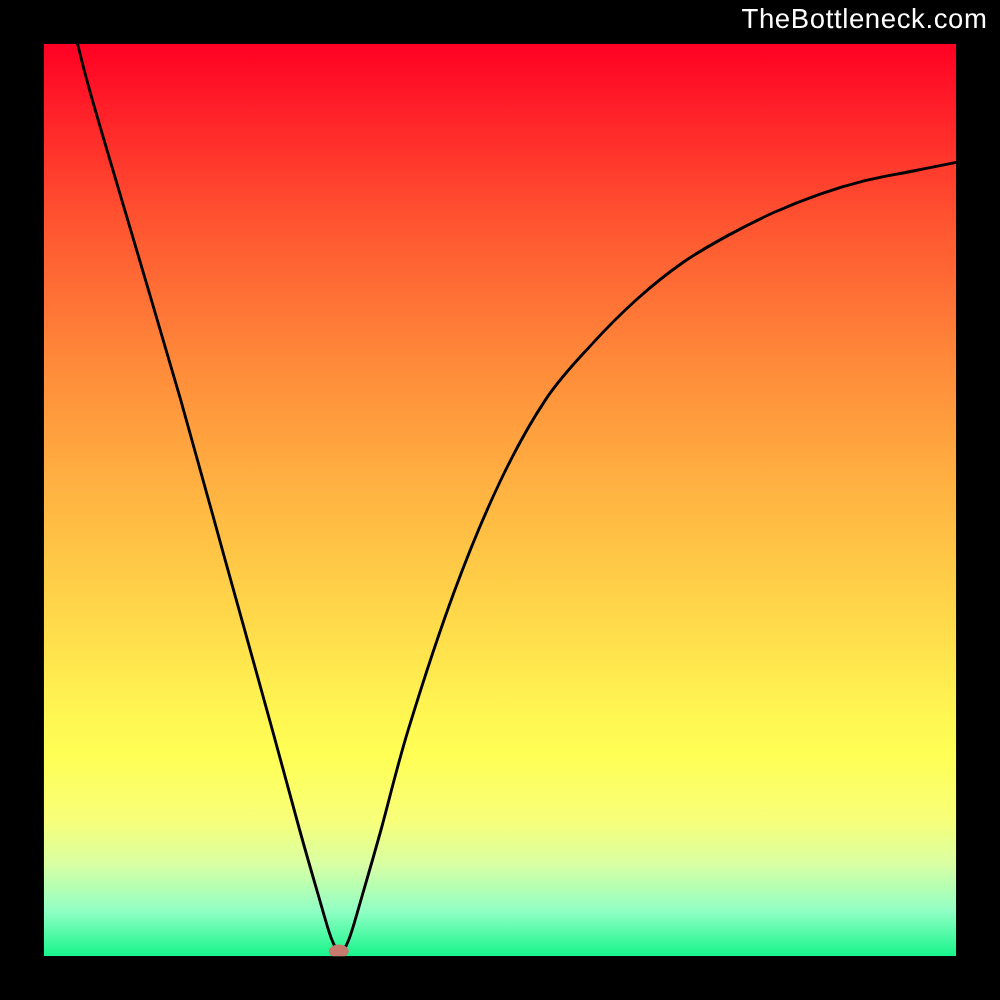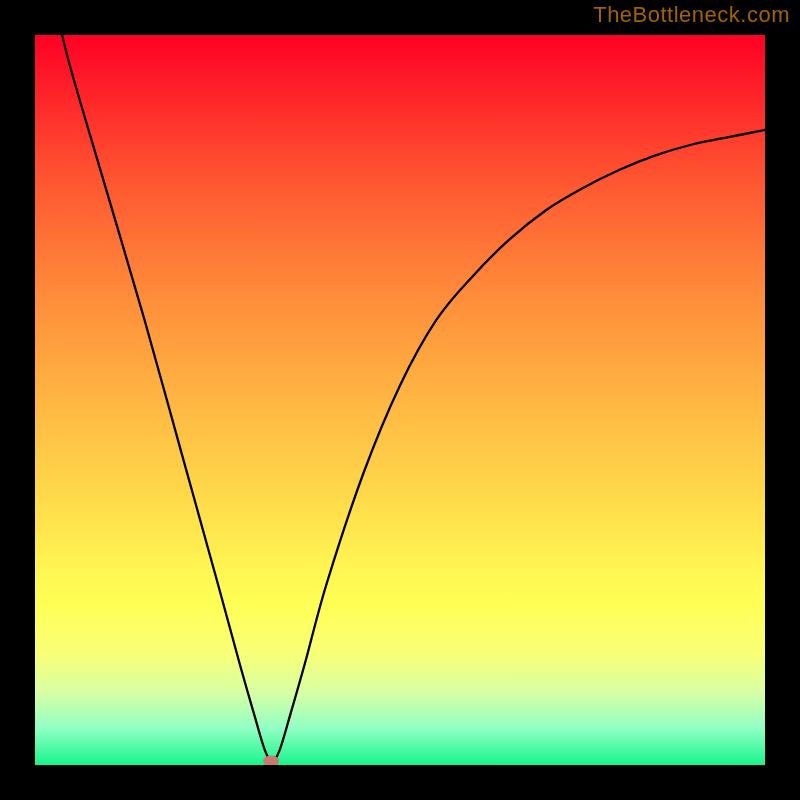--- a/index.html
+++ b/index.html
@@ -13,21 +13,21 @@
   .frame {
     position: relative;
     width: 800px;
     height: 800px;
     background: #000;
   }
   .watermark {
     position: absolute;
     top: 2px;
     right: 10px;
-    color: #a16207;
+    color: #ffffff;
     font-size: 22px;
     font-weight: 500;
     letter-spacing: 0.5px;
     z-index: 10;
   }
   .plot-area {
     position: absolute;
     left: 35px;
     top: 35px;
     width: 730px;

